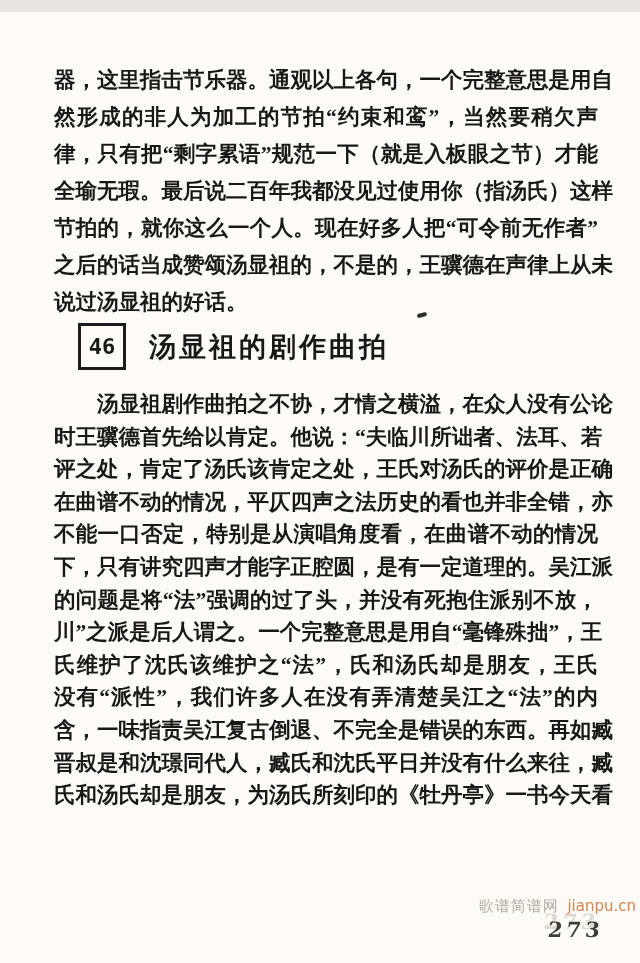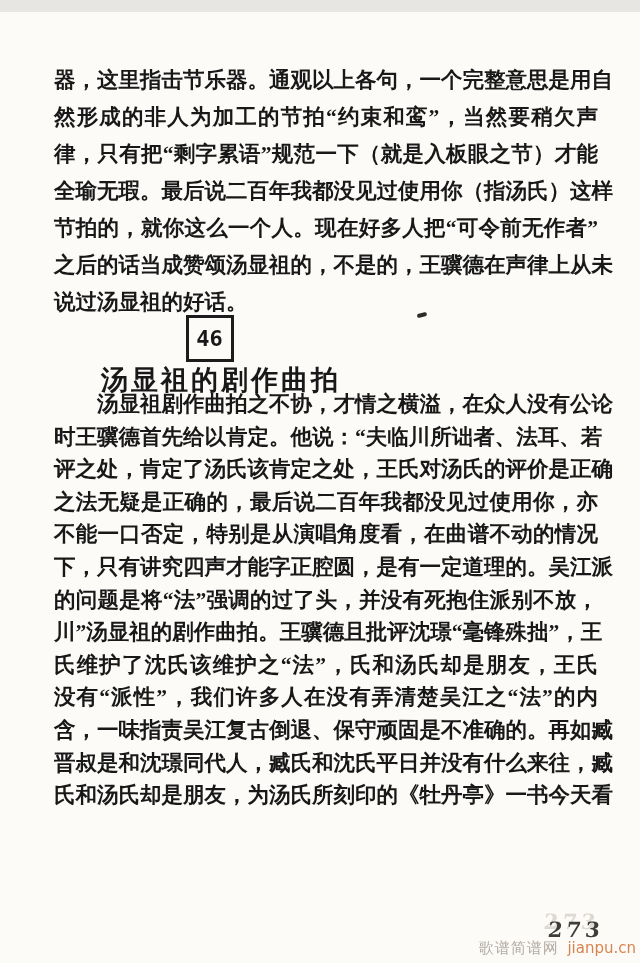--- a/index.html
+++ b/index.html
@@ -22,22 +22,22 @@
     overflow:visible;
   }
   .para1 { position:absolute; top:50px; left:54px; width:544px; }
   .para1 .textline { height:37px; line-height:37px; }
   .para2 { position:absolute; top:376px; left:54px; width:544px; }
   .para2 .textline { height:32.6px; line-height:32.6px; }
   .short-line { text-align-last:left; }
   .indent { text-indent:43px; }
 
   .section-header {
-    position:absolute; top:303px; left:78px;
-    display:flex; align-items:center;flex-direction:column;
+    position:absolute; top:311px; left:78px;
+    display:flex; align-items:center;
   }
   .section-number-box {
     width:42px; height:41px;
     border:3px solid #1c1c1c;
     display:flex; align-items:center; justify-content:center;
     font-family:"DejaVu Sans Mono",monospace;
     font-size:22px; font-weight:bold;
     background:#fcfbf8;
   }
   .section-title {
@@ -56,21 +56,21 @@
   .page-number {
     position:absolute; top:905px; left:548px;
     font-family:"DejaVu Serif",serif;
     font-size:21px; font-weight:bold;
     letter-spacing:4px;
     color:#3f3d38;
     transform:skewX(-6deg);
     text-shadow:-5px -8px 0 #ded9d2;
   }
   .watermark {
-    position:absolute; top:927px; right:4px;
+    position:absolute; top:885px; right:4px;
     font-family:"DejaVu Sans",sans-serif;
     font-size:15px;
     white-space:nowrap;
   }
   .watermark-name { color:#b2aba3; letter-spacing:1px; }
   .watermark-url  { color:#d9834e; margin-left:4px; }
 </style>
 </head>
 <body>
 
@@ -90,28 +90,28 @@
 
   <div class="section-header">
     <div class="section-number-box">46</div>
     <div class="section-title">汤显祖的剧作曲拍</div>
   </div>
 
   <div class="para2">
     <div class="textline indent">汤显祖剧作曲拍之不协，才情之横溢，在众人没有公论</div>
     <div class="textline">时王骥德首先给以肯定。他说：“夫临川所诎者、法耳、若</div>
     <div class="textline">评之处，肯定了汤氏该肯定之处，王氏对汤氏的评价是正确</div>
-    <div class="textline">之法无疑是正确的，最后说二百年我都没见过使用你，亦</div>
+    <div class="textline">在曲谱不动的情况，平仄四声之法历史的看也并非全错，亦</div>
     <div class="textline">不能一口否定，特别是从演唱角度看，在曲谱不动的情况</div>
     <div class="textline">下，只有讲究四声才能字正腔圆，是有一定道理的。吴江派</div>
     <div class="textline">的问题是将“法”强调的过了头，并没有死抱住派别不放，</div>
-    <div class="textline">川”汤显祖的剧作曲拍。王骥德且批评沈璟“毫锋殊拙”，王</div>
+    <div class="textline">川”之派是后人谓之。一个完整意思是用自“毫锋殊拙”，王</div>
     <div class="textline">氏维护了沈氏该维护之“法”，氏和汤氏却是朋友，王氏</div>
     <div class="textline">没有“派性”，我们许多人在没有弄清楚吴江之“法”的内</div>
-    <div class="textline">含，一味指责吴江复古倒退、保守顽固是不准确的。再如臧</div>
+    <div class="textline">含，一味指责吴江复古倒退、不完全是错误的东西。再如臧</div>
     <div class="textline">晋叔是和沈璟同代人，臧氏和沈氏平日并没有什么来往，臧</div>
     <div class="textline">氏和汤氏却是朋友，为汤氏所刻印的《牡丹亭》一书今天看</div>
   </div>
 
   <div class="page-number">273</div>
 
   <div class="watermark">
     <span class="watermark-name">歌谱简谱网</span>
     <span class="watermark-url">jianpu.cn</span>
   </div>

